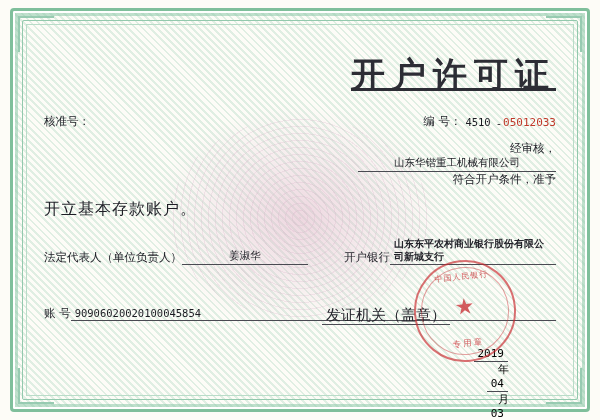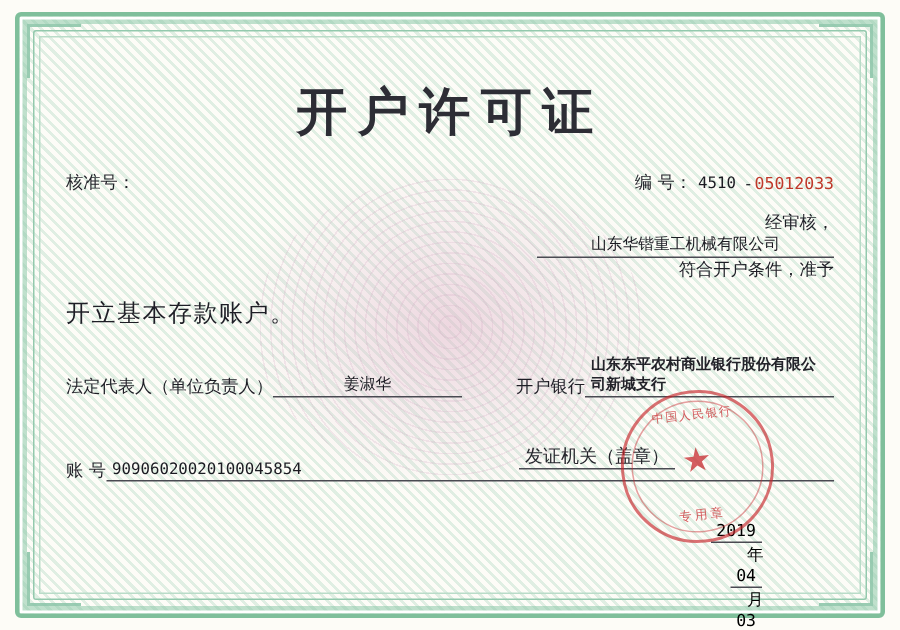--- a/index.html
+++ b/index.html
@@ -91,28 +91,29 @@
 
   .content {
     position: absolute;
     left: 44px;
     top: 38px;
     right: 44px;
     bottom: 40px;
   }
 
   .title {
-    text-align: center;
+    text-align: right;
     font-family: "DejaVu Serif", "Liberation Serif", serif;
     font-size: 34px;
     font-weight: bold;
     letter-spacing: 7px;
     color: #2d2d35;
     margin-top: 14px;
     margin-bottom: 16px;
+    text-decoration: underline;
   }
 
   .row {
     display: flex;
     align-items: flex-end;
     font-size: 11px;
     color: #23232a;
     margin-bottom: 12px;
   }
   .lbl {
@@ -237,22 +238,22 @@
     left: 0; right: 0; bottom: 10px;
     text-align: center;
     font-size: 8.5px;
     letter-spacing: 2px;
     font-family: "DejaVu Sans", sans-serif;
     color: rgba(200,40,45,0.85);
   }
   .seal-note {
     position: absolute;
     right: 150px;
-    bottom: 107px;
-    font-size: 12px;
+    bottom: 95px;
+    font-size: 15px;
     font-family: Liberation Serif, serif;
     color: #25252c;
   }
   .seal-note-line {
     border-bottom: 1px solid #4a4a52;
     padding: 0 4px 1px 4px;
   }
 </style>
 </head>
 <body>

